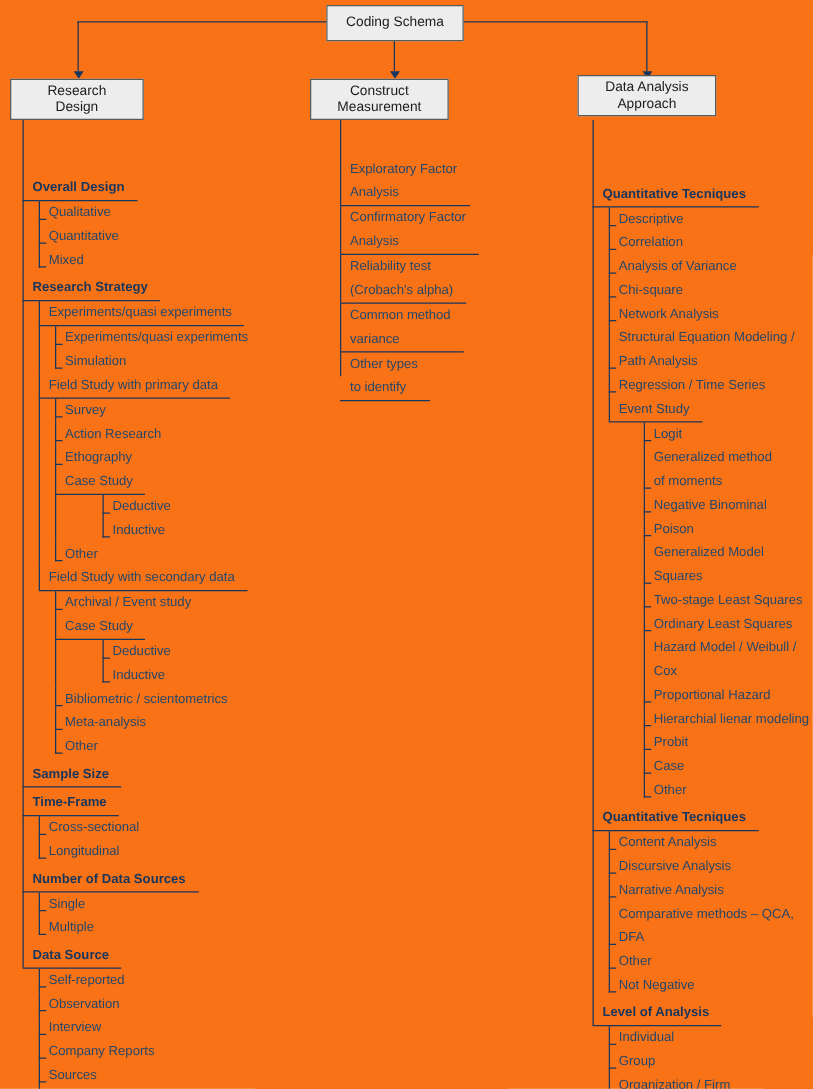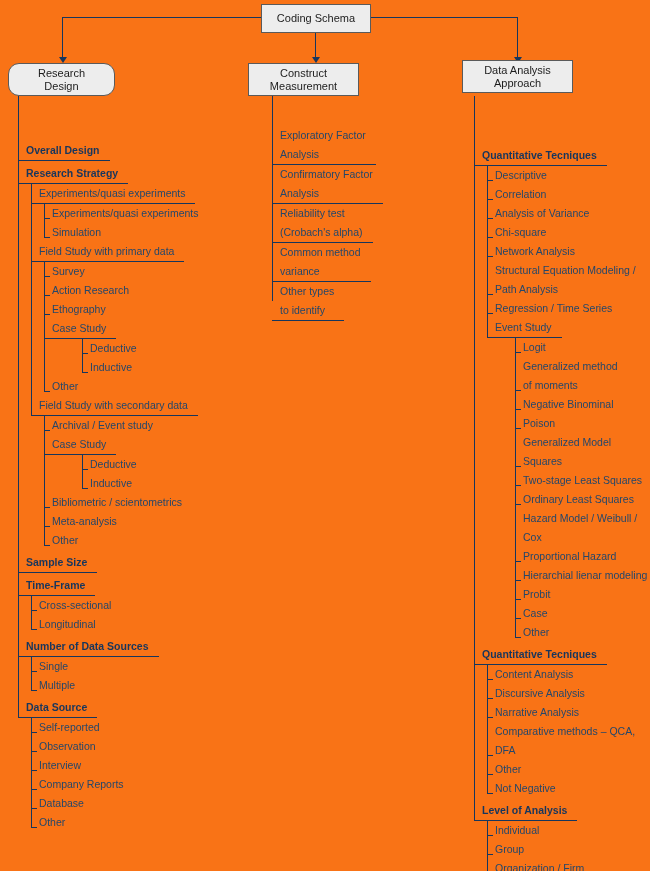--- a/index.html
+++ b/index.html
@@ -56,35 +56,39 @@
 
   <div class="hline" style="left:62px;top:17px;width:199px;height:1px;"></div>
   <div class="hline" style="left:371px;top:17px;width:147px;height:1px;"></div>
   <div class="vline" style="left:62px;top:17px;width:1px;height:40px;"></div>
   <div class="vline" style="left:315px;top:33px;width:1px;height:24px;"></div>
   <div class="vline" style="left:517px;top:17px;width:1px;height:40px;"></div>
   <div class="arrow" style="left:59px;top:57px;"></div>
   <div class="arrow" style="left:312px;top:57px;"></div>
   <div class="arrow" style="left:514px;top:57px;"></div>
 
-  <div class="box" style="left:8px;top:63px;width:107px;height:33px;border-radius:11px;">
+  <div class="box" style="left:8px;top:63px;width:107px;height:33px;">
     <span>Research
 Design</span>
   </div>
   <div class="box" style="left:248px;top:63px;width:111px;height:33px;">
     <span>Construct
 Measurement</span>
   </div>
   <div class="box" style="left:462px;top:60px;width:111px;height:33px;">
     <span>Data Analysis
 Approach</span>
   </div>
 
   <div class="tree tree-left children" style="left:14px;top:96px;width:240px;">
-      <div class="node first pu"><div class="label underline bold">Overall Design</div></div>
+      <div class="node first pu"><div class="label underline bold">Overall Design</div><div class="children">
+          <div class="node"><div class="label">Qualitative</div></div>
+          <div class="node"><div class="label">Quantitative</div></div>
+          <div class="node"><div class="label">Mixed</div></div>
+        </div></div>
       <div class="node gap pu"><div class="label underline bold">Research Strategy</div><div class="children">
           <div class="node pu"><div class="label underline">Experiments/quasi experiments</div><div class="children">
               <div class="node"><div class="label">Experiments/quasi experiments</div></div>
               <div class="node"><div class="label">Simulation</div></div>
             </div></div>
           <div class="node pu"><div class="label underline">Field Study with primary data</div><div class="children">
               <div class="node"><div class="label">Survey</div></div>
               <div class="node"><div class="label">Action Research</div></div>
               <div class="node"><div class="label">Ethography</div></div>
               <div class="node pu"><div class="label underline">Case Study</div><div class="children indent-lg">
@@ -111,21 +115,21 @@
         </div></div>
       <div class="node gap pu"><div class="label underline bold">Number of Data Sources</div><div class="children">
           <div class="node"><div class="label">Single</div></div>
           <div class="node"><div class="label">Multiple</div></div>
         </div></div>
       <div class="node gap pu"><div class="label underline bold">Data Source</div><div class="children">
           <div class="node"><div class="label">Self-reported</div></div>
           <div class="node"><div class="label">Observation</div></div>
           <div class="node"><div class="label">Interview</div></div>
           <div class="node"><div class="label">Company Reports</div></div>
-          <div class="node"><div class="label">Database</div></div>
+          <div class="node"><div class="label">Sources</div></div>
           <div class="node"><div class="label">Other</div></div>
         </div></div>
     </div>
   <div class="tree tree-center children" style="left:268px;top:96px;width:120px;">
       <div class="node first pu"><div class="label underline">Exploratory Factor
 Analysis</div></div>
       <div class="node pu"><div class="label underline">Confirmatory Factor
 Analysis</div></div>
       <div class="node pu"><div class="label underline">Reliability test
 (Crobach's alpha)</div></div>

